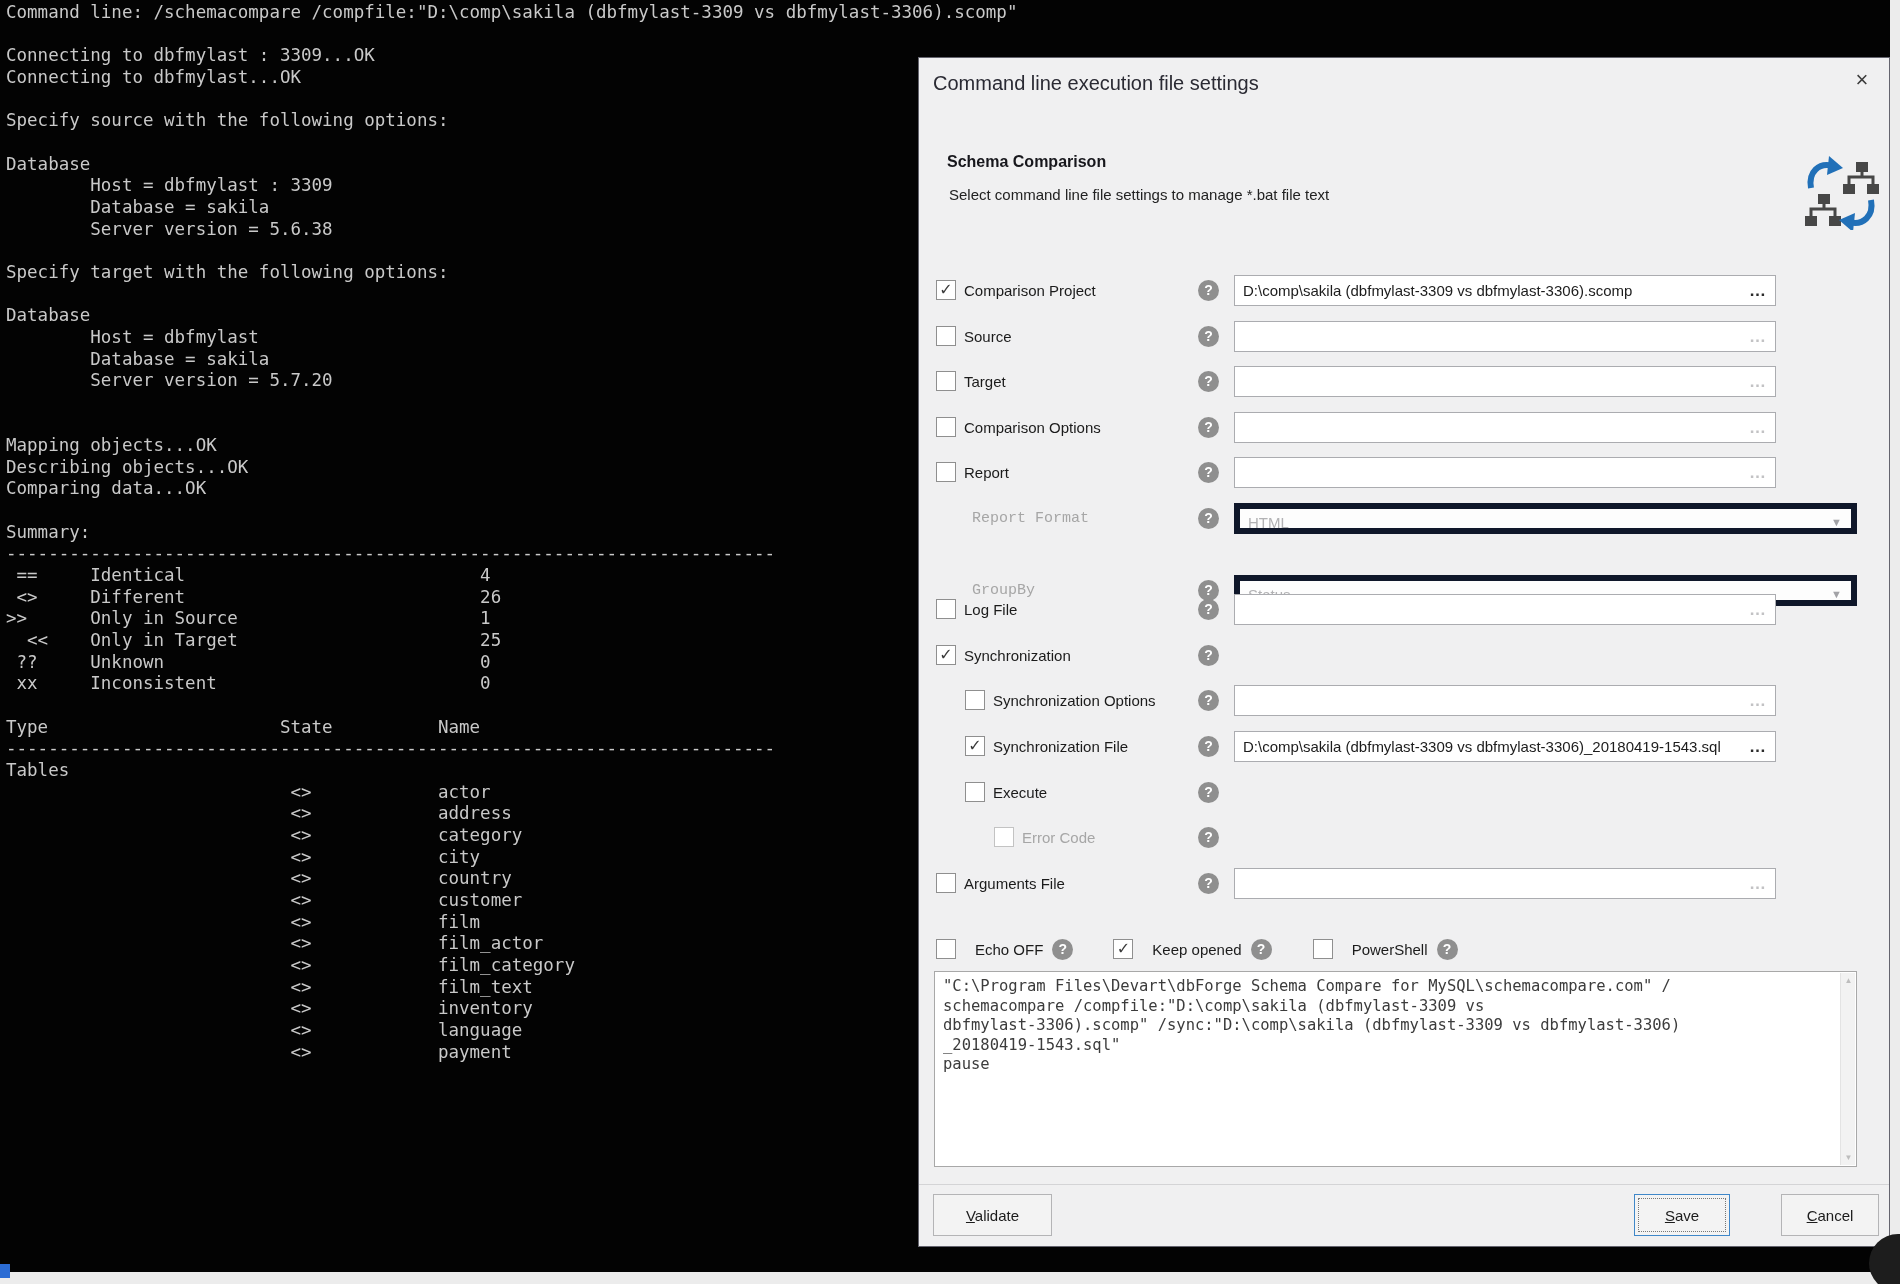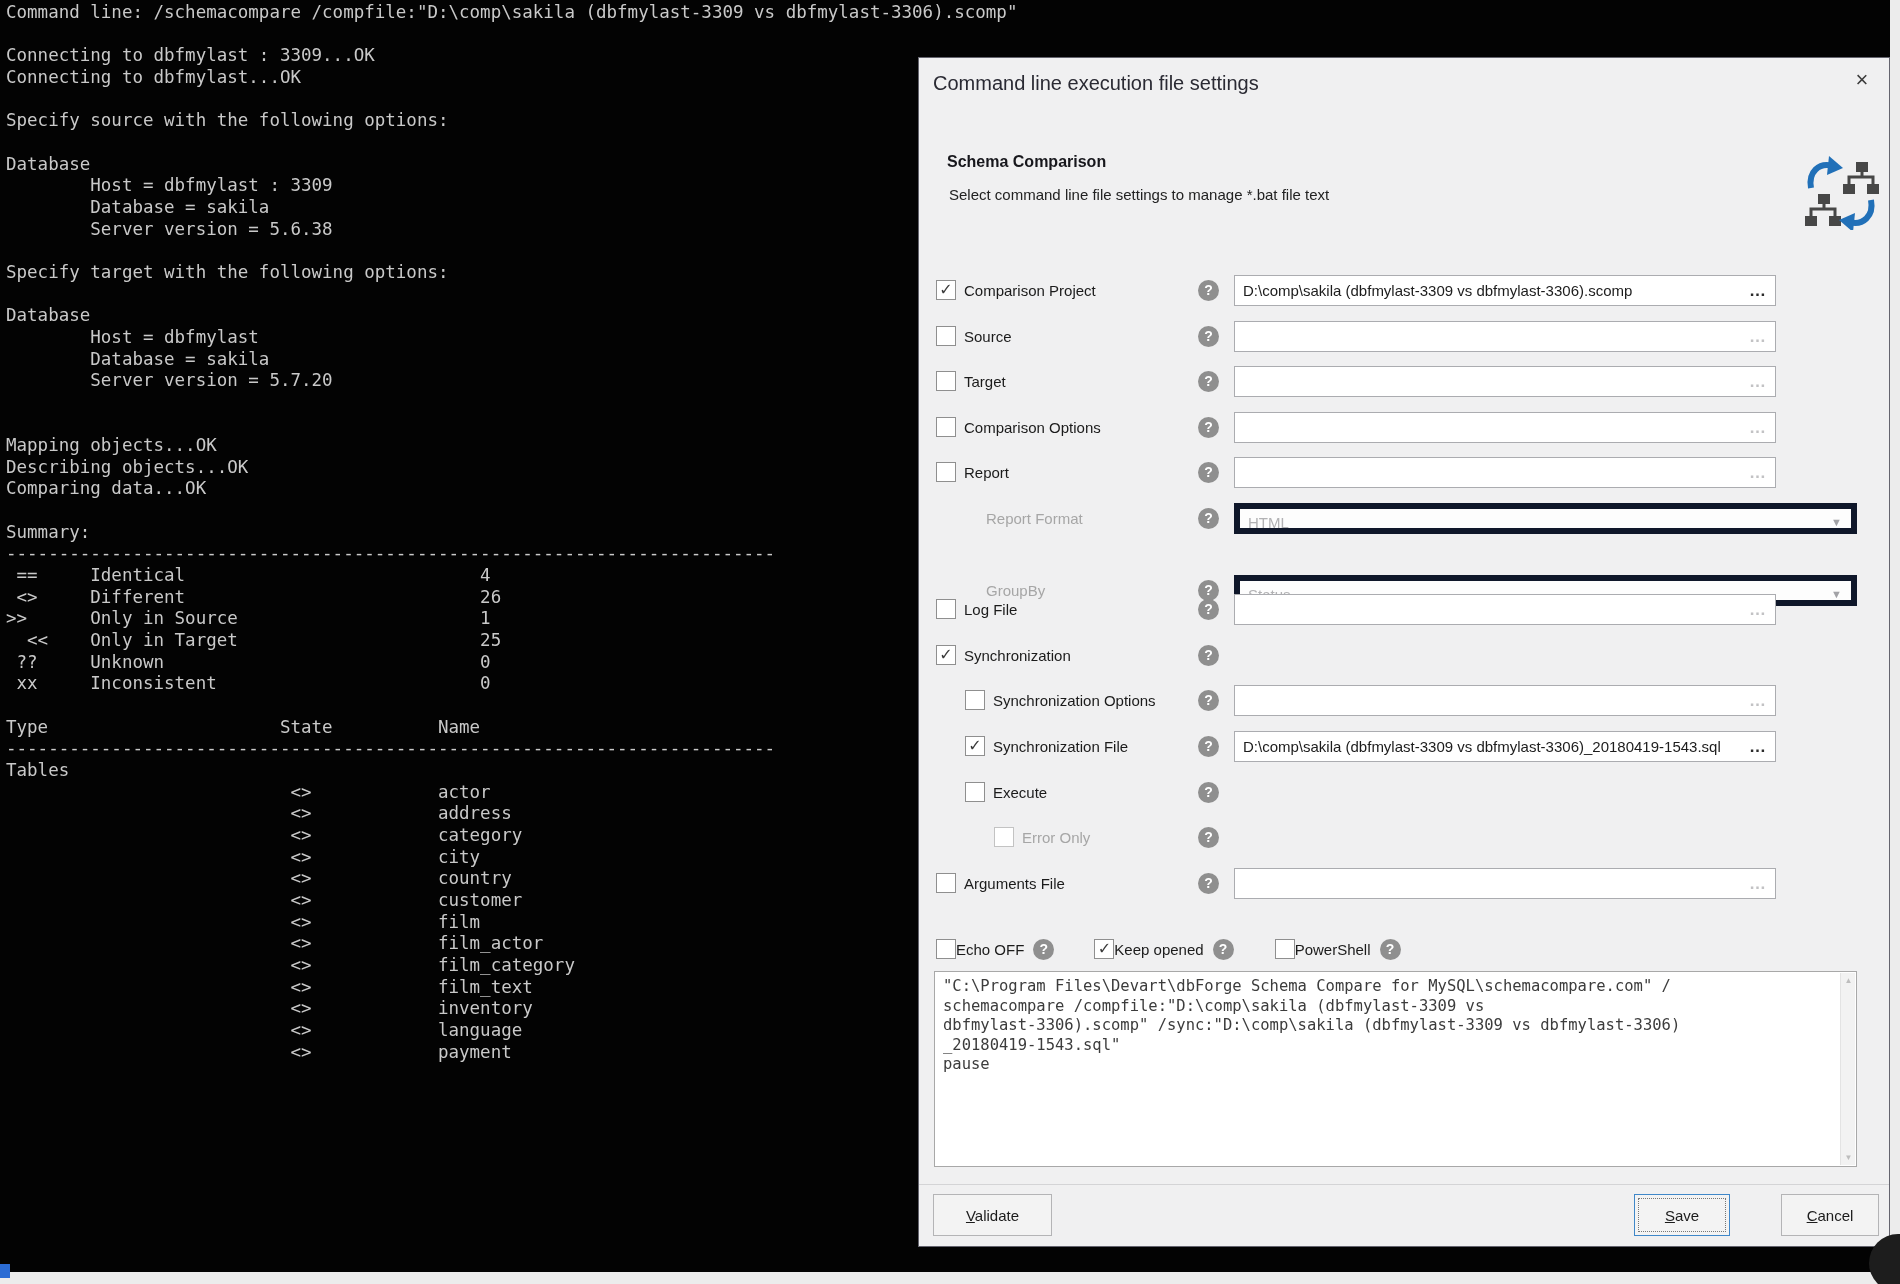--- a/index.html
+++ b/index.html
@@ -37,21 +37,21 @@
   .row { position:absolute; left:0; width:972px; height:46px; display:flex; align-items:center; }
   .cb {
     flex:none; width:20px; height:20px; margin-left:17px; background:#fff;
     border:1px solid #8f8f8f; display:flex; align-items:center; justify-content:center;
   }
   .cb .check { font-size:16px; font-weight:bold; color:#3a3a3a; line-height:1; }
   .row.ind1 .cb { margin-left:46px; }
   .row.ind2 .cb { margin-left:75px; }
   .cb.dis { border-color:#c3c3c3; }
   .lbl { margin-left:8px; white-space:nowrap; color:#1b1b1b; }
-  .row.nobox .lbl { margin-left:67px; }
+  .row.nobox .lbl { margin-left:53px;font-family:Liberation Mono, monospace; }
   .row.dis .lbl { color:#a6a6a6; }
   .help {
     position:absolute; left:279px; width:21px; height:21px; border-radius:50%;
     background:#8f8f8f; color:#fff; font-size:14px; font-weight:bold;
     text-align:center; line-height:21px;
   }
   .field { position:absolute; left:315px; width:542px; height:31px;
     background:#fff; border:1px solid #abacb0; }
   .field input {
     position:absolute; left:0; top:0; width:100%; height:100%;
@@ -64,21 +64,21 @@
   .dots.dark { color:#2b2b2b; }
   .dropdown { position:absolute; left:315px; width:623px; height:31px;
     background:#fdfdfd; border:6px solid #0f172a; }
   .dropdown .ddval { position:absolute; left:8px; top:5px; color:#b2b2b4; font-size:15px; }
   .dropdown .caret { position:absolute; right:9px; top:7px; font-size:11px; color:#a2a2a6; }
 
   
   .flags { position:absolute; left:0; top:868px; width:972px; height:46px;
     display:flex; align-items:center; }
   .flags .help { position:static; flex:none; margin-left:9px; }
-  .flags .lbl { margin-left:0; }
+  .flags .lbl { margin-left:19px; }
   .flags .cb.m1 { margin-left:40px; }
   .flags .cb.m2 { margin-left:41px; }
 
   
   .batbox { position:absolute; left:15px; top:913px; width:923px; height:196px;
     background:#fff; border:1px solid #a8a8a8; }
   .batbox textarea {
     position:absolute; left:0; top:0; width:905px; height:194px; border:none; outline:none;
     resize:none; background:transparent; overflow:hidden;
     font-family:"DejaVu Sans Mono","Liberation Mono",monospace;
@@ -311,21 +311,21 @@
         <span class="check"></span>
       </span>
     <span class="lbl">Execute</span>
     <span class="help">?</span>
   </div>
 
   <div class="row ind2 dis" style="top:756px">
     <span class="cb dis">
         <span class="check"></span>
       </span>
-    <span class="lbl">Error Only</span>
+    <span class="lbl">Error Code</span>
     <span class="help">?</span>
   </div>
 
   <div class="row" style="top:802px">
     <span class="cb">
         <span class="check"></span>
       </span>
     <span class="lbl">Arguments File</span>
     <span class="help">?</span>
     <div class="field">

